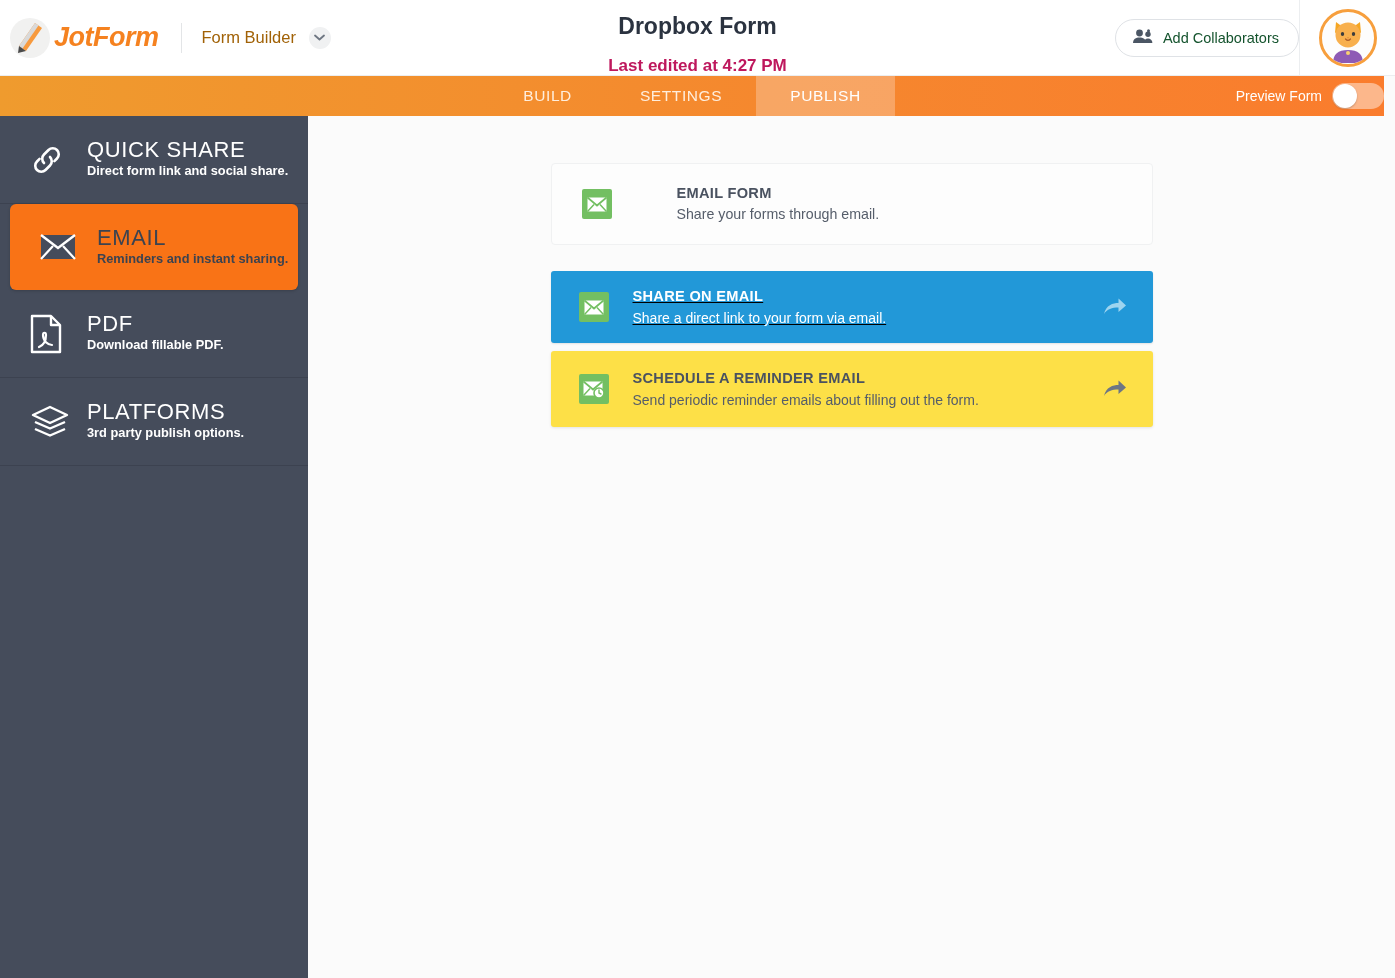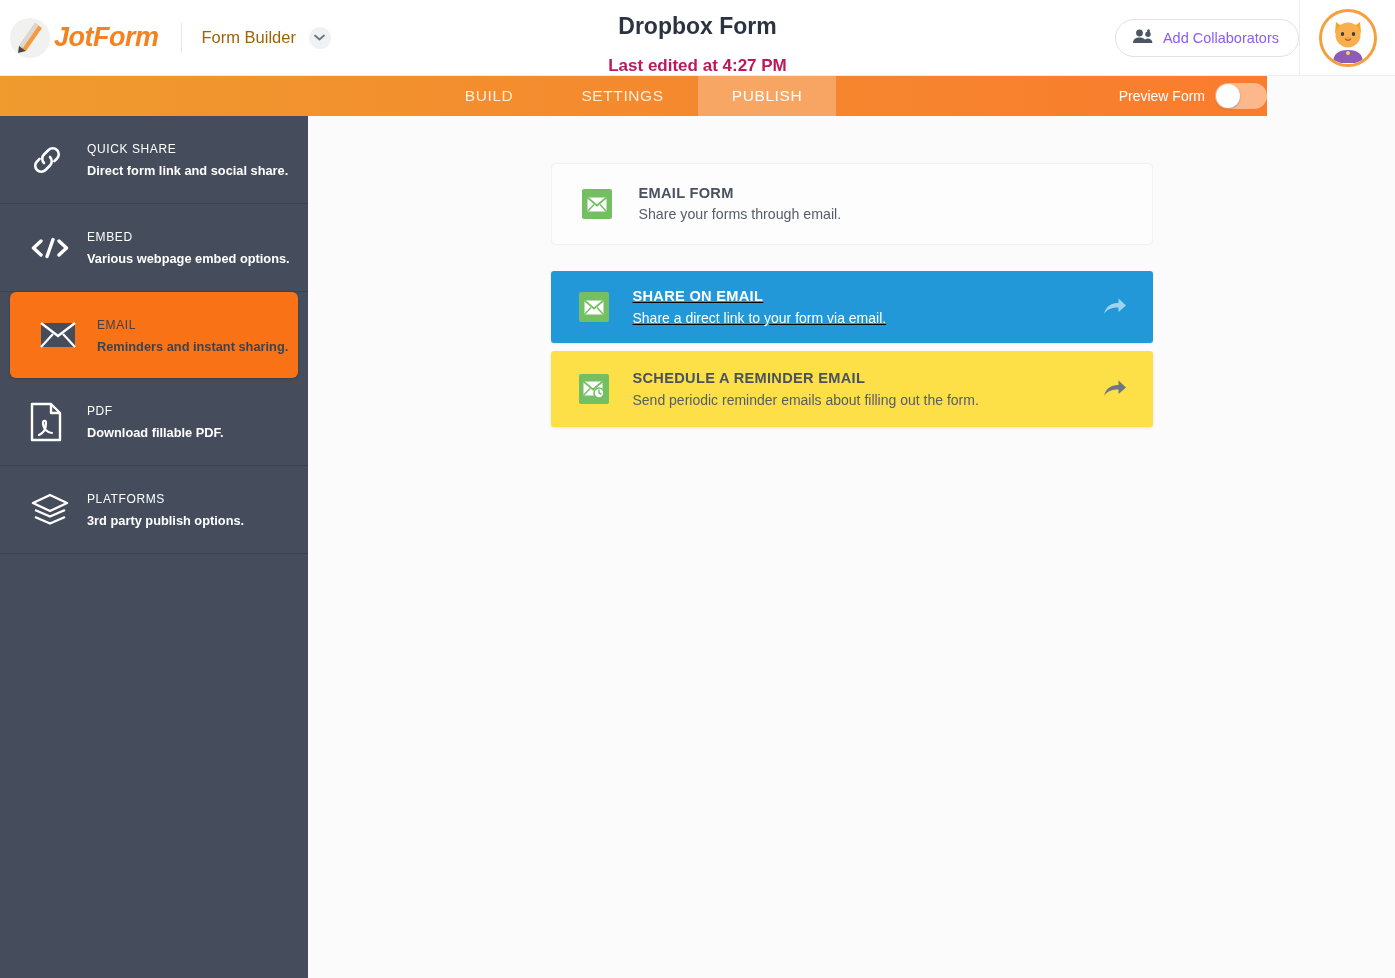--- a/index.html
+++ b/index.html
@@ -53,38 +53,38 @@
   }
 
   .topbar-right {
     position: absolute; right: 0; top: 0; height: 76px;
     display: flex; align-items: center;
   }
   .collab-btn {
     display: flex; align-items: center; gap: 9px;
     height: 38px; padding: 0 19px 0 16px;
     border: 1px solid #dfe2e6; border-radius: 19px;
-    background: #fff; color: #8b5cf6; font-size: 14.5px;
+    background: #fff; color: #14532d; font-size: 14.5px;
     cursor: pointer;
   }
   .avatar-wrap {
     width: 96px; height: 76px;
     border-left: 1px solid #eceef0;
     display: flex; align-items: center; justify-content: center;
   }
   .avatar {
     width: 58px; height: 58px; border-radius: 50%;
     border: 3px solid #f79f3d; background: #ffffff;
     display: flex; align-items: center; justify-content: center;
     overflow: hidden;
   }
 
   
   .navbar {
-    position: absolute; left: 0; top: 76px; width: 1267px; height: 40px;
+    position: absolute; left: 0; top: 76px; width: 1384px; height: 40px;
     background: linear-gradient(to right, #ef9b2e 0%, #f5882e 55%, #fa7c2d 100%);
     display: flex; align-items: stretch;
   }
   .nav-center {
     position: absolute; left: 0; right: 0; top: 0; height: 40px;
     display: flex; justify-content: center; align-items: stretch;
   }
   .nav-tab {
     display: flex; align-items: center; justify-content: center;
     padding: 0 34px; height: 40px;
@@ -123,21 +123,21 @@
     border-bottom: 1px solid #3c4250;
     cursor: pointer;
   }
   .side-item .icon-slot {
     width: 52px; flex: 0 0 52px;
     display: flex; align-items: center; justify-content: flex-start;
     color: #ffffff;
   }
   .side-text { margin-left: 5px; }
   .side-title {
-    font-size: 12px; color: #ffffff; letter-spacing: 0.6px; line-height: 21px;
+    font-size: 22px; color: #ffffff; letter-spacing: 0.6px; line-height: 21px;
   }
   .side-desc {
     font-size: 12.8px; color: #ffffff; font-weight: bold; line-height: 19px; margin-top: 1px;
   }
   .side-item.selected {
     background: #f97316;
     border-radius: 6px;
     margin: 0 10px;
     border-bottom: none;
     height: 86px;
@@ -155,20 +155,21 @@
   }
   .content { width: 602px; margin: 47px auto 0 auto; }
 
   .panel-header {
     display: flex; align-items: center;
     height: 82px;
     background: #fdfdfd;
     border: 1px solid #f0f1f2;
     border-radius: 4px;
     padding-left: 30px;
+    gap: 38px;
   }
   .green-ico {
     width: 30px; height: 30px; background: #73bf62; border-radius: 2px;
     display: flex; align-items: center; justify-content: center;
     flex: 0 0 30px;
   }
   .panel-texts { margin-left: 27px; }
   .panel-title {
     font-size: 14.6px; font-weight: bold; color: #4a5260; letter-spacing: 0.3px; line-height: 19px;
   }
@@ -280,35 +281,20 @@
           <path d="M20 14 a6 6 0 0 1 0 8.5 l-4.5 4.5 a6 6 0 0 1 -8.5-8.5 l2.6-2.6"></path>
         </g>
       </svg>
     </div>
     <div class="side-text">
       <div class="side-title">QUICK SHARE</div>
       <div class="side-desc">Direct form link and social share.</div>
     </div>
   </div>
 
-  <div class="side-item">
-    <div class="icon-slot">
-      <svg width="40" height="24" viewBox="0 0 40 24">
-        <g stroke="currentColor" stroke-width="3.4" fill="none" stroke-linecap="round" stroke-linejoin="round">
-          <path d="M11 5 L3.5 12 L11 19"></path>
-          <path d="M29 5 L36.5 12 L29 19"></path>
-          <path d="M23 3.5 L17 20.5"></path>
-        </g>
-      </svg>
-    </div>
-    <div class="side-text">
-      <div class="side-title">EMBED</div>
-      <div class="side-desc">Various webpage embed options.</div>
-    </div>
-  </div>
 
   <div class="side-item selected">
     <div class="icon-slot">
       <svg width="36" height="28" viewBox="0 0 36 28">
         <path d="M1 2 h34 v24 h-34 z" fill="currentColor"></path>
         <path d="M1 2 L18 15 L35 2" stroke="#ffffff" stroke-width="2.4" fill="none"></path>
         <path d="M1 26 L13 13 M35 26 L23 13" stroke="#ffffff" stroke-width="2.2" fill="none"></path>
       </svg>
     </div>
     <div class="side-text">

